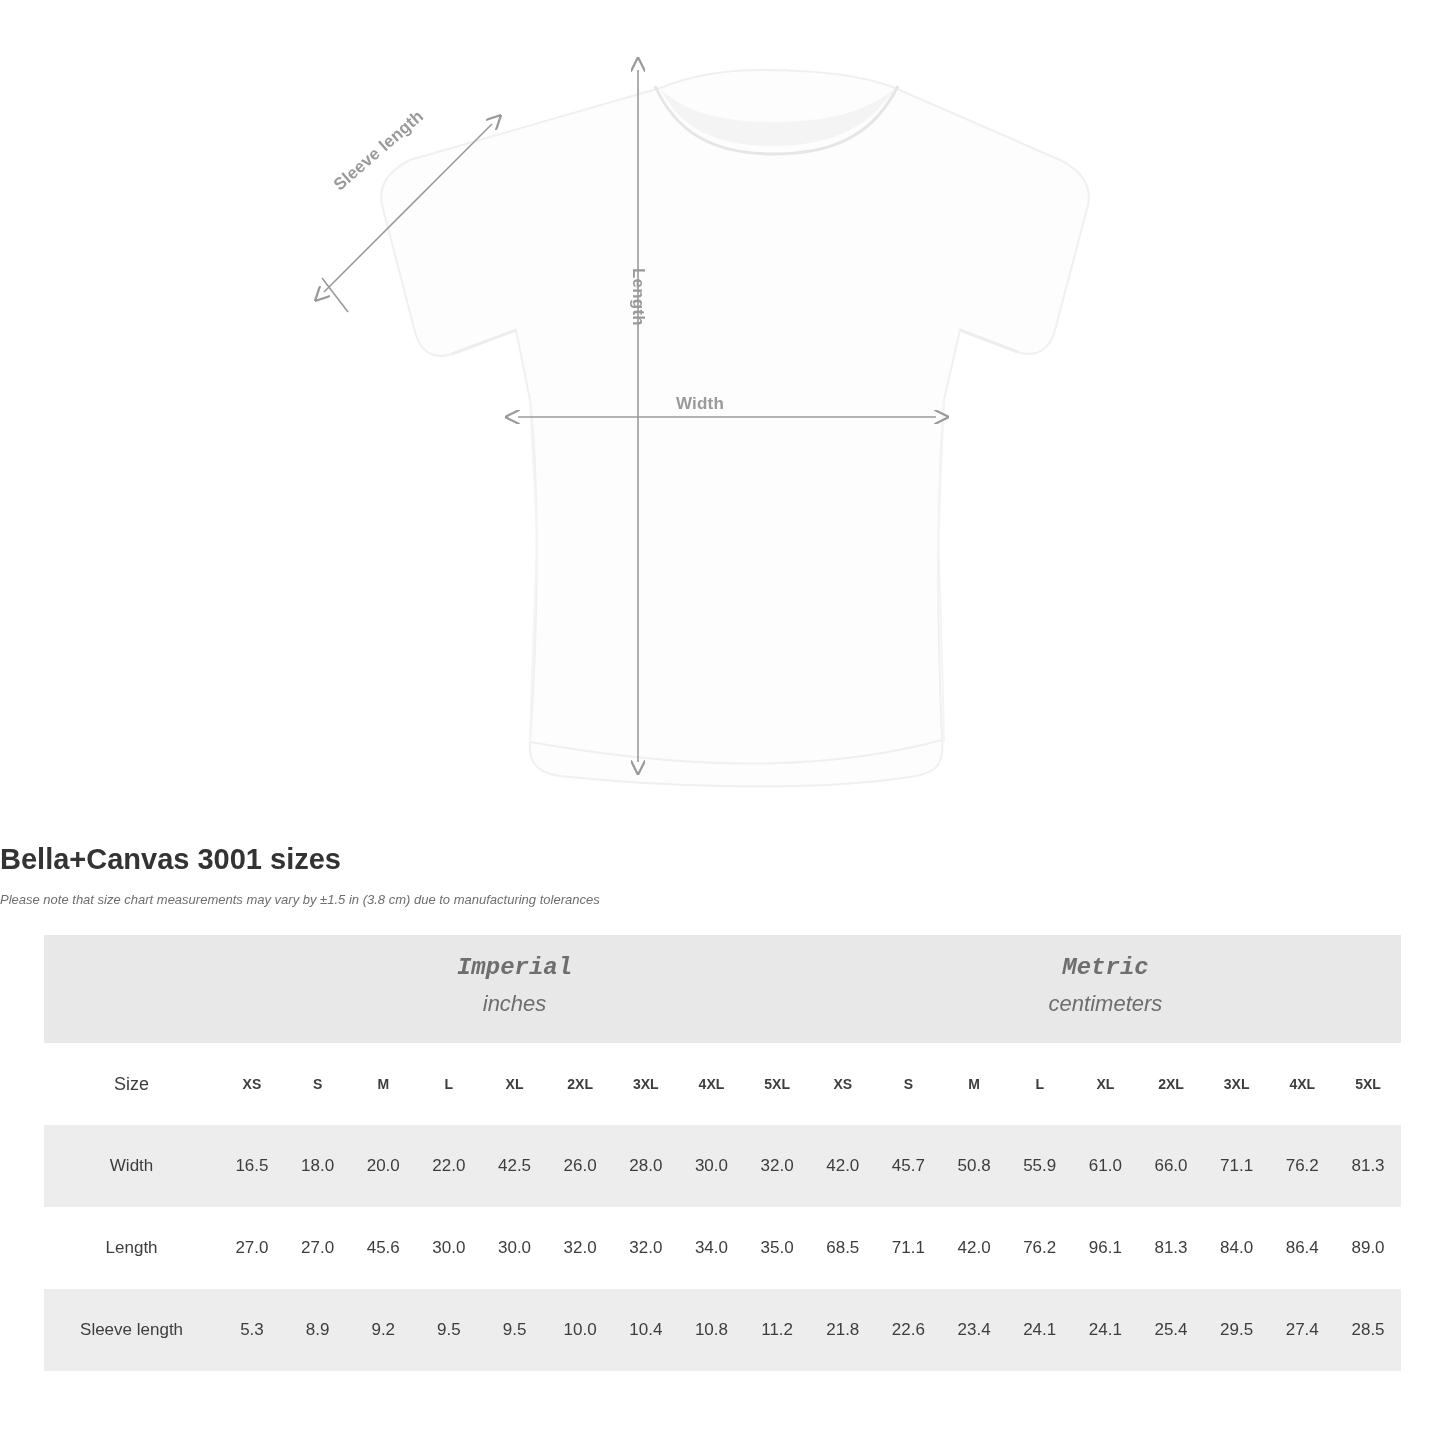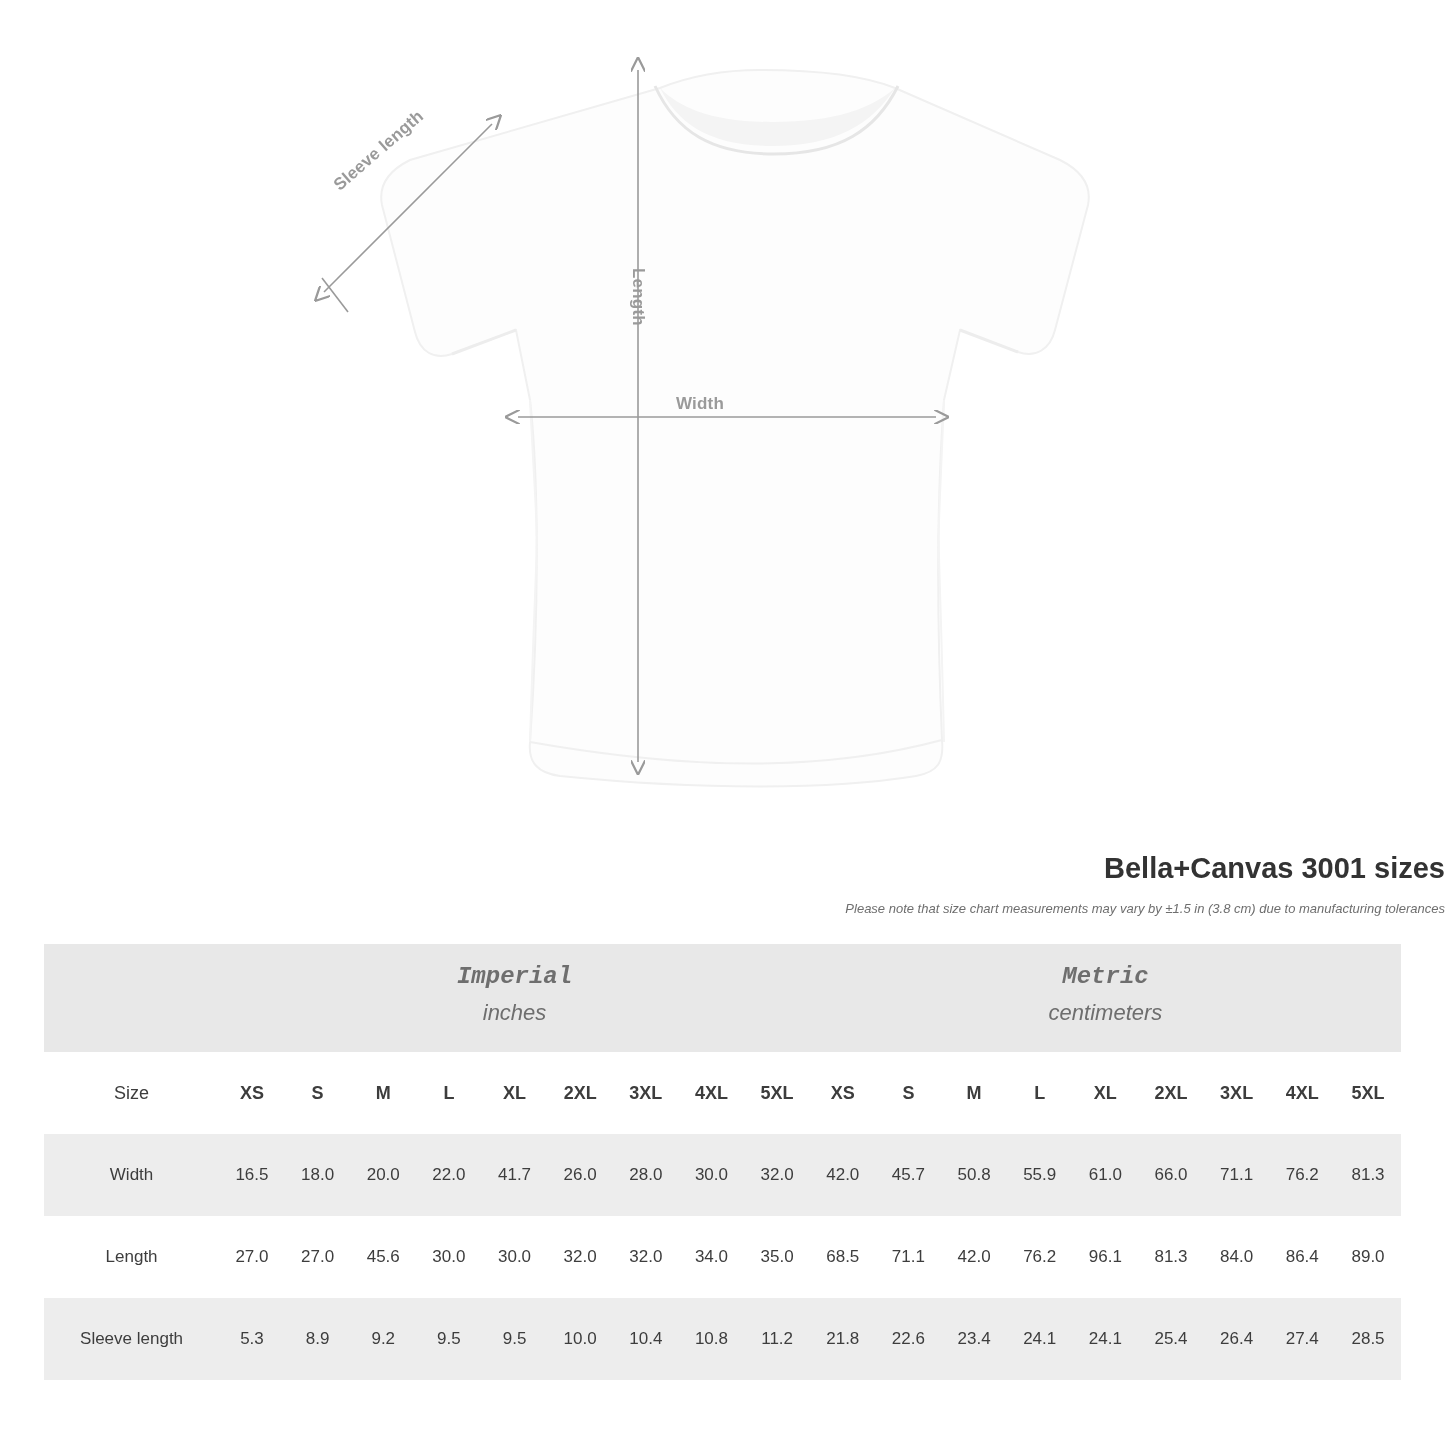--- a/index.html
+++ b/index.html
@@ -45,22 +45,22 @@
     transform: rotate(90deg);
     transform-origin: left top;
   }
   .dim-label.width {
     left: 676px;
     top: 394px;
   }
 
   
   .title-block {
-    text-align: right;
-    margin-top: 22px;
+    text-align: left;
+    margin-top: 13px;
   }
   .chart-title {
     font-size: 29px;
     font-weight: bold;
     color: #333333;
     margin: 0;
   }
   .chart-note {
     font-size: 13px;
     font-style: italic;
@@ -100,21 +100,21 @@
   .unit-head .unit-sub {
     font-size: 22px;
     font-style: italic;
     color: #6e6e6e;
     line-height: 1.9;
   }
   tr.row-size td {
     height: 82px;
     background: #ffffff;
     font-weight: bold;
-    font-size: 18px;
+    font-size: 14px;
   }
   tr.row-size td.corner {
     font-size: 18px;
     font-weight: normal;
   }
   tr.band td {
     height: 82px;
     background: #ededed;
   }
   tr.band-white td {
@@ -261,21 +261,21 @@
         <td>4XL</td>
         <td>5XL</td>
       </tr>
 
       <tr class="band">
         <td class="rowhead">Width</td>
         <td>16.5</td>
         <td>18.0</td>
         <td>20.0</td>
         <td>22.0</td>
-        <td>41.7</td>
+        <td>42.5</td>
         <td>26.0</td>
         <td>28.0</td>
         <td>30.0</td>
         <td>32.0</td>
         <td>42.0</td>
         <td>45.7</td>
         <td>50.8</td>
         <td>55.9</td>
         <td>61.0</td>
         <td>66.0</td>
@@ -316,19 +316,19 @@
         <td>10.0</td>
         <td>10.4</td>
         <td>10.8</td>
         <td>11.2</td>
         <td>21.8</td>
         <td>22.6</td>
         <td>23.4</td>
         <td>24.1</td>
         <td>24.1</td>
         <td>25.4</td>
-        <td>26.4</td>
+        <td>29.5</td>
         <td>27.4</td>
         <td>28.5</td>
       </tr>
     </tbody>
   </table>
 </div>
 
 </body></html>

